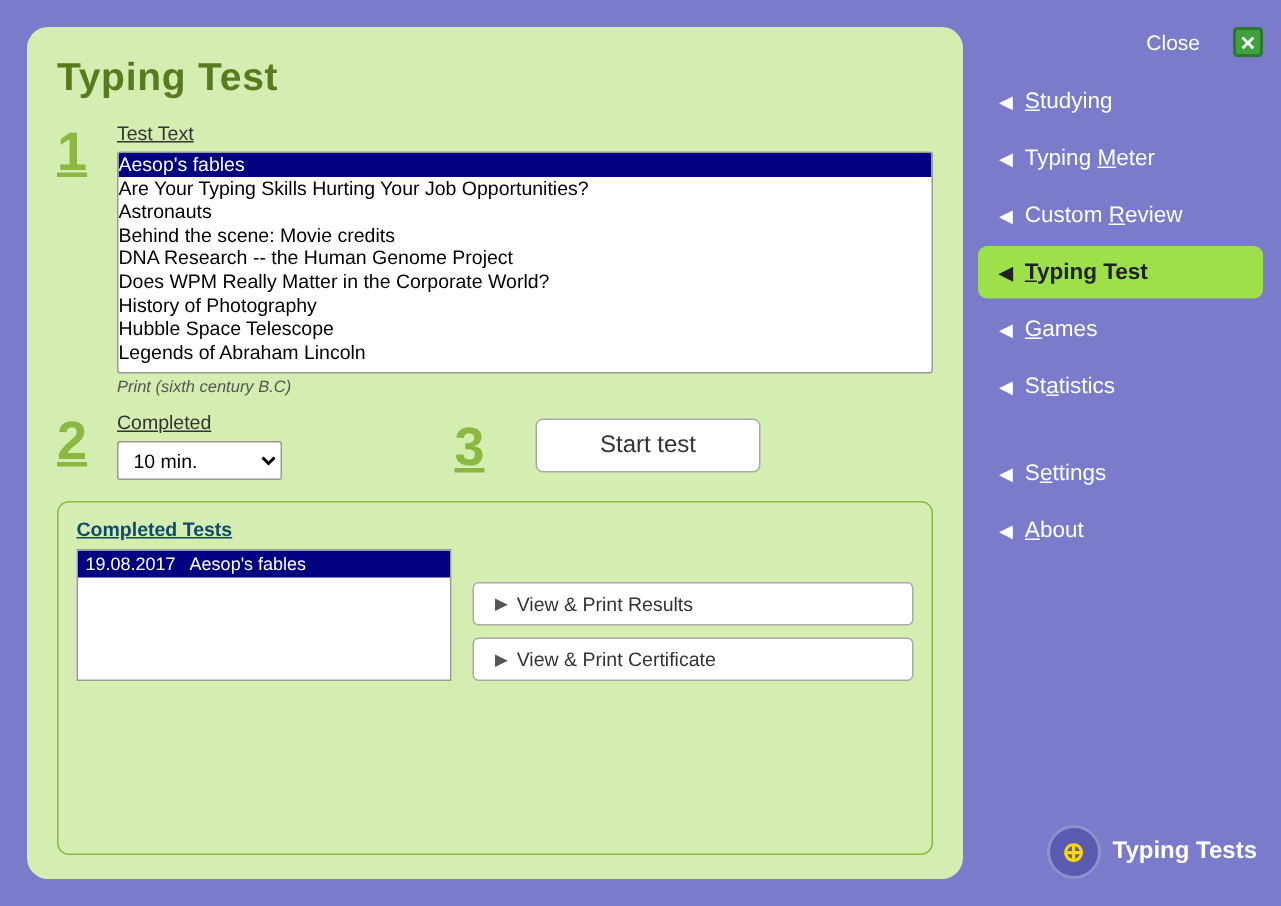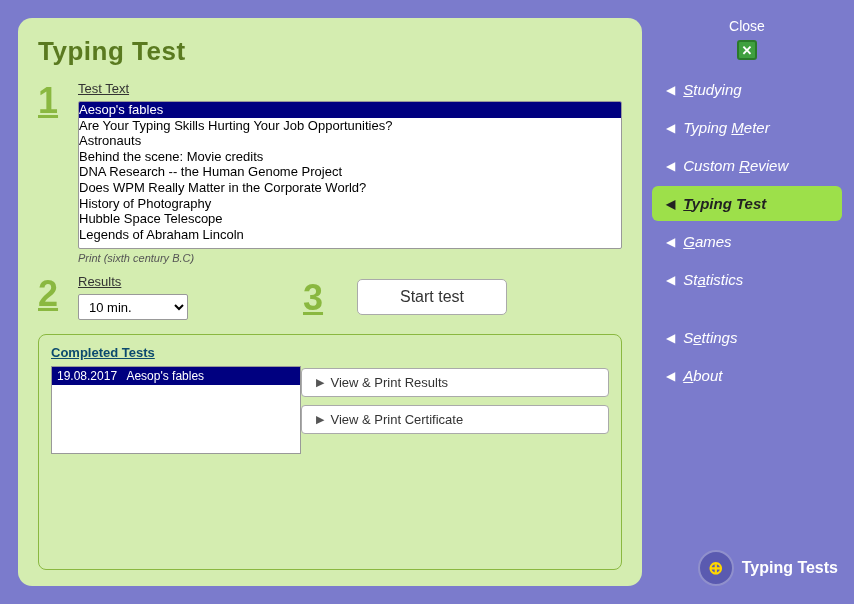--- a/index.html
+++ b/index.html
@@ -134,20 +134,22 @@
       flex: 1;
     }
     .completed-title {
       font-weight: bold;
       color: #0c4a6e;
       margin-bottom: 6px;
       text-decoration: underline;
     }
     .completed-row {
       display: flex;
+      gap: 14px;
+      align-items: flex-end;
     }
     .completed-list {
       width: 250px;
       min-width: 180px;
       height: 88px;
       border: 1px solid #999;
       background: white;
       overflow-y: auto;
     }
     .completed-item {
@@ -193,22 +195,21 @@
       flex-direction: column;
       gap: 0;
       padding-top: 0;
       position: relative;
     }
     .close-row {
       display: flex;
       justify-content: flex-end;
       align-items: center;
       margin-bottom: 12px;
-      gap: 6px;
-      flex-direction: column;
+      gap: 22px;
     }
     .close-label {
       color: white;
       font-size: 14px;
     }
     .close-btn {
       background: #3fa03f;
       border: 2px solid #2a7a2a;
       border-radius: 3px;
       color: white;
@@ -236,21 +237,21 @@
     }
     .nav-item.active {
       background: #9de04a;
       color: #222;
       font-weight: bold;
     }
     .nav-arrow {
       font-size: 12px;
       color: inherit;
     }
-    .nav-label { font-size: 15px; font-style: italic; }
+    .nav-label { font-size: 15px; }
     .nav-label u { text-decoration: underline; }
     .spacer { flex: 1; }
     .typing-master-logo {
       display: flex;
       align-items: center;
       gap: 8px;
       justify-content: flex-end;
       padding-right: 4px;
       margin-top: 10px;
     }
@@ -300,21 +301,21 @@
         </div>
         <div class="text-caption">Print (sixth century B.C)</div>
       </div>
     </div>
 
     <div class="step2-3-row">
 
       <div class="step2-section">
         <div class="step-num">2</div>
         <div class="section-content">
-          <div class="section-label">Results</div>
+          <div class="section-label">Completed</div>
           <div class="duration-select-wrap">
             <select class="duration-select">
               <option>1 min.</option>
               <option>3 min.</option>
               <option>5 min.</option>
               <option selected="">10 min.</option>
               <option>15 min.</option>
             </select>
           </div>
         </div>

